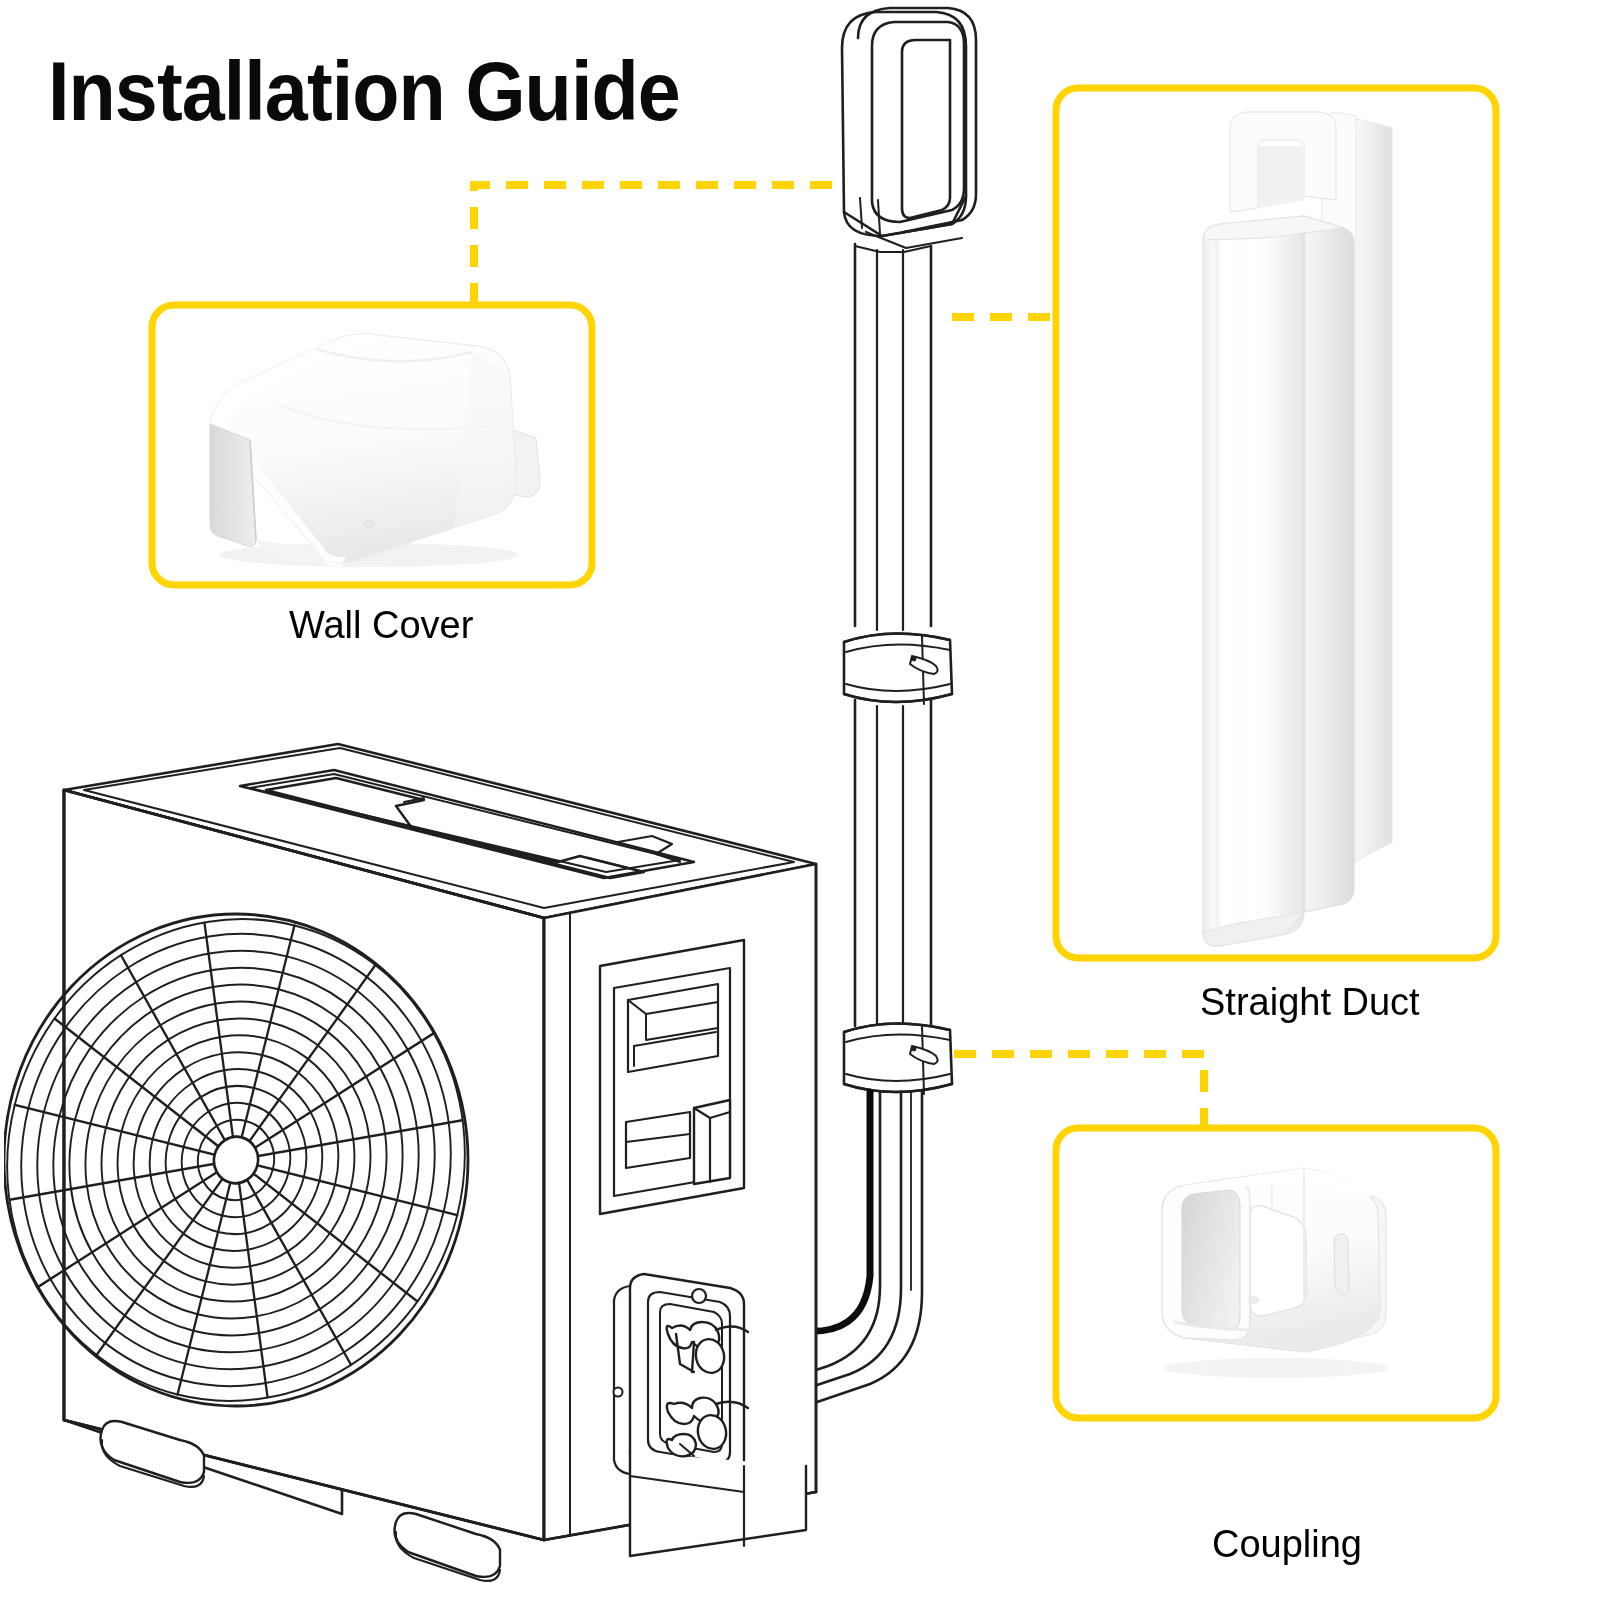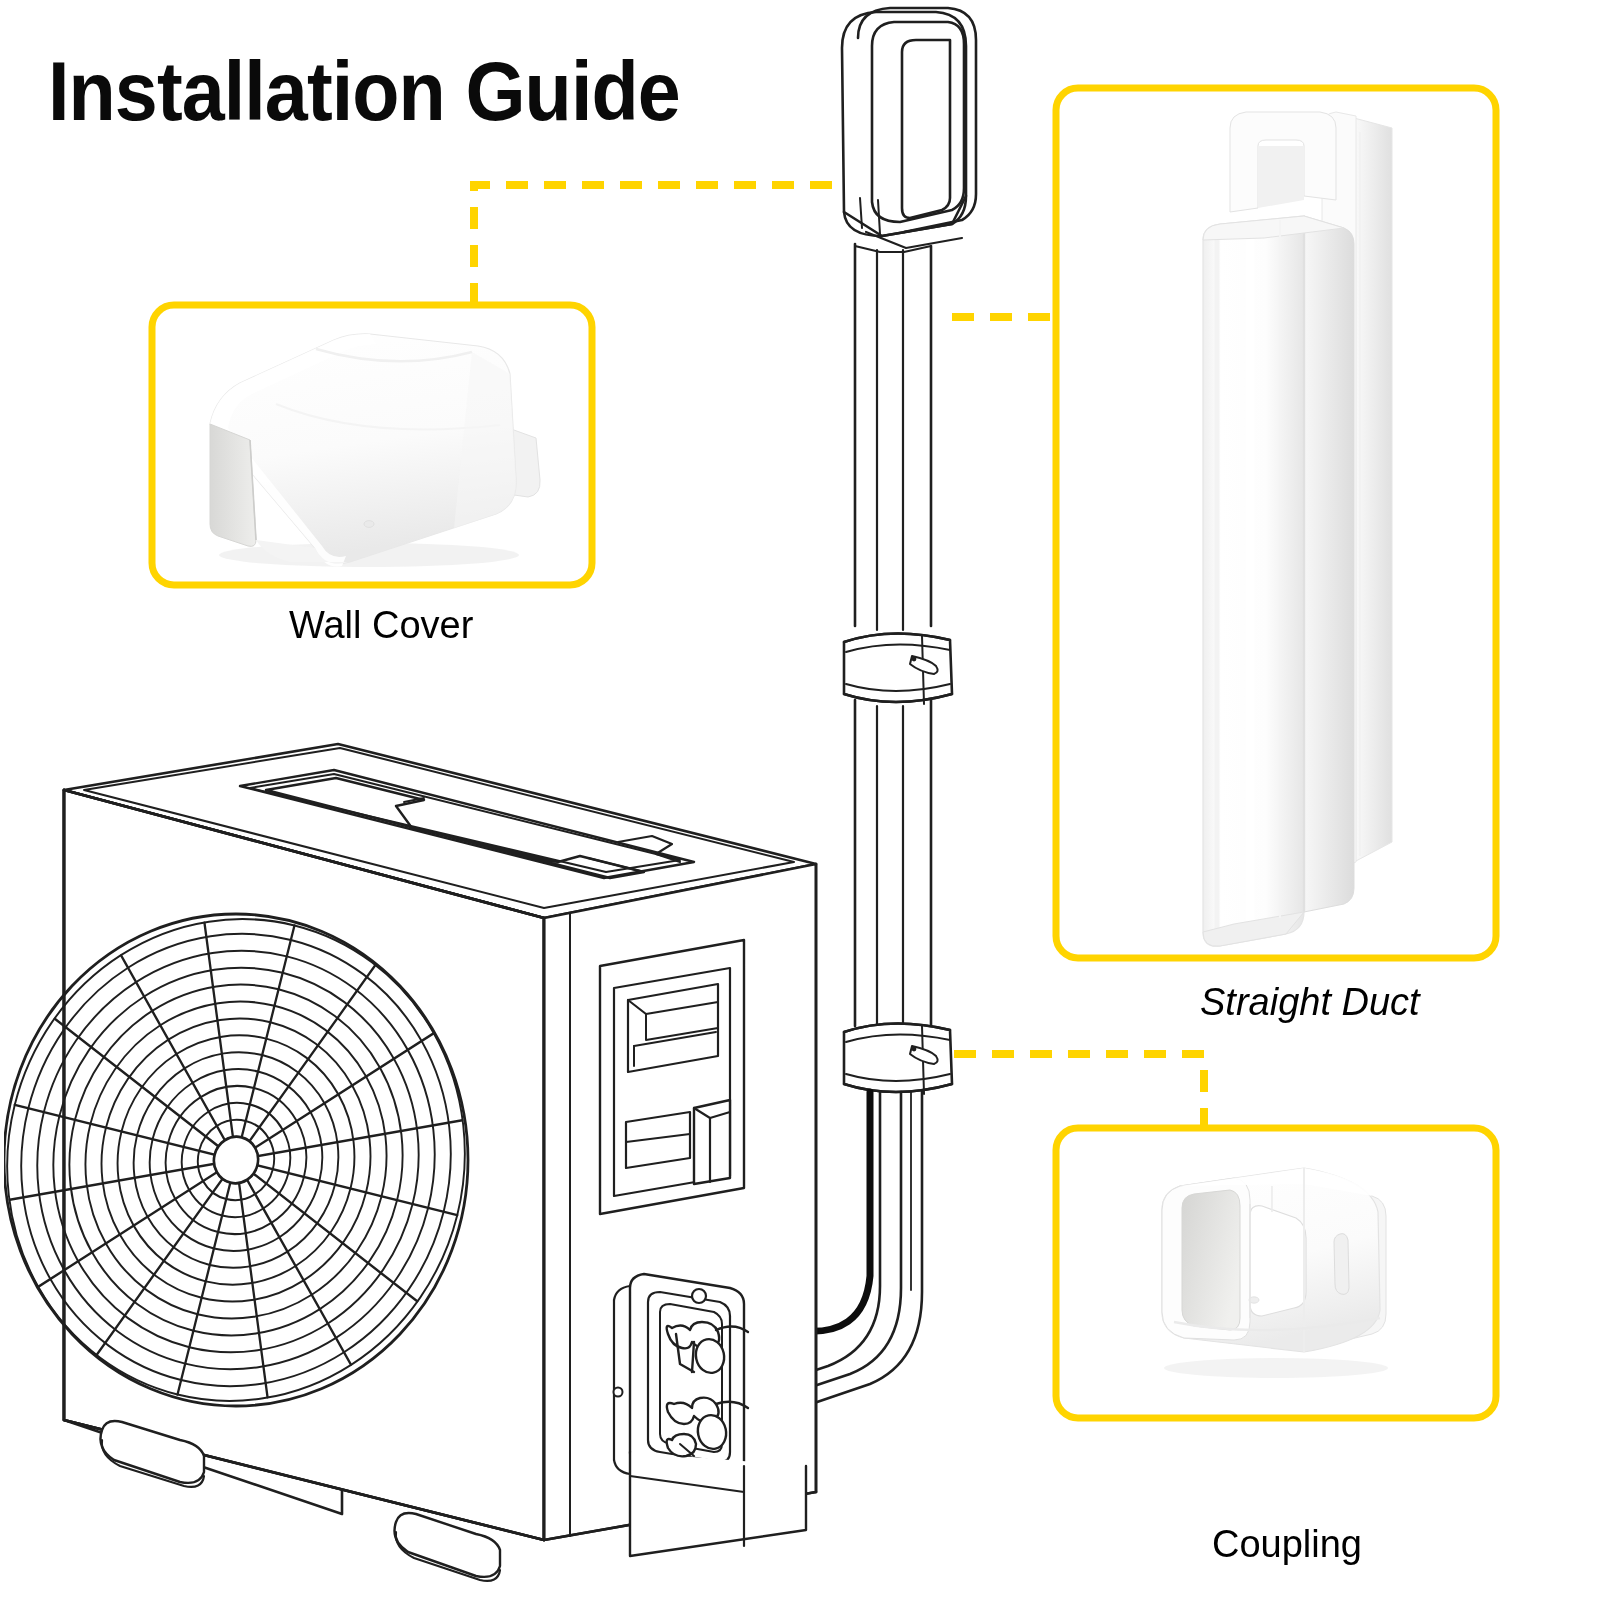--- a/index.html
+++ b/index.html
@@ -24,21 +24,21 @@
     white-space:nowrap;
   }
   .caption{
     position:absolute;
     font-family:"Liberation Sans","DejaVu Sans",sans-serif;
     font-size:38px;
     color:#000000;
     white-space:nowrap;
   }
   #cap-wall{left:285px;top:604px;}
-  #cap-duct{left:1196px;top:981px;font-style:italic;}
+  #cap-duct{left:1196px;top:981px;}
   #cap-coupling{left:1208px;top:1523px;}
 </style>
 </head>
 <body>
 
 <div id="stage">
 
 <svg viewBox="0 0 1600 1600" xmlns="http://www.w3.org/2000/svg">
   <defs>
     <linearGradient id="gWallTop" x1="0" y1="0" x2="0.2" y2="1">

